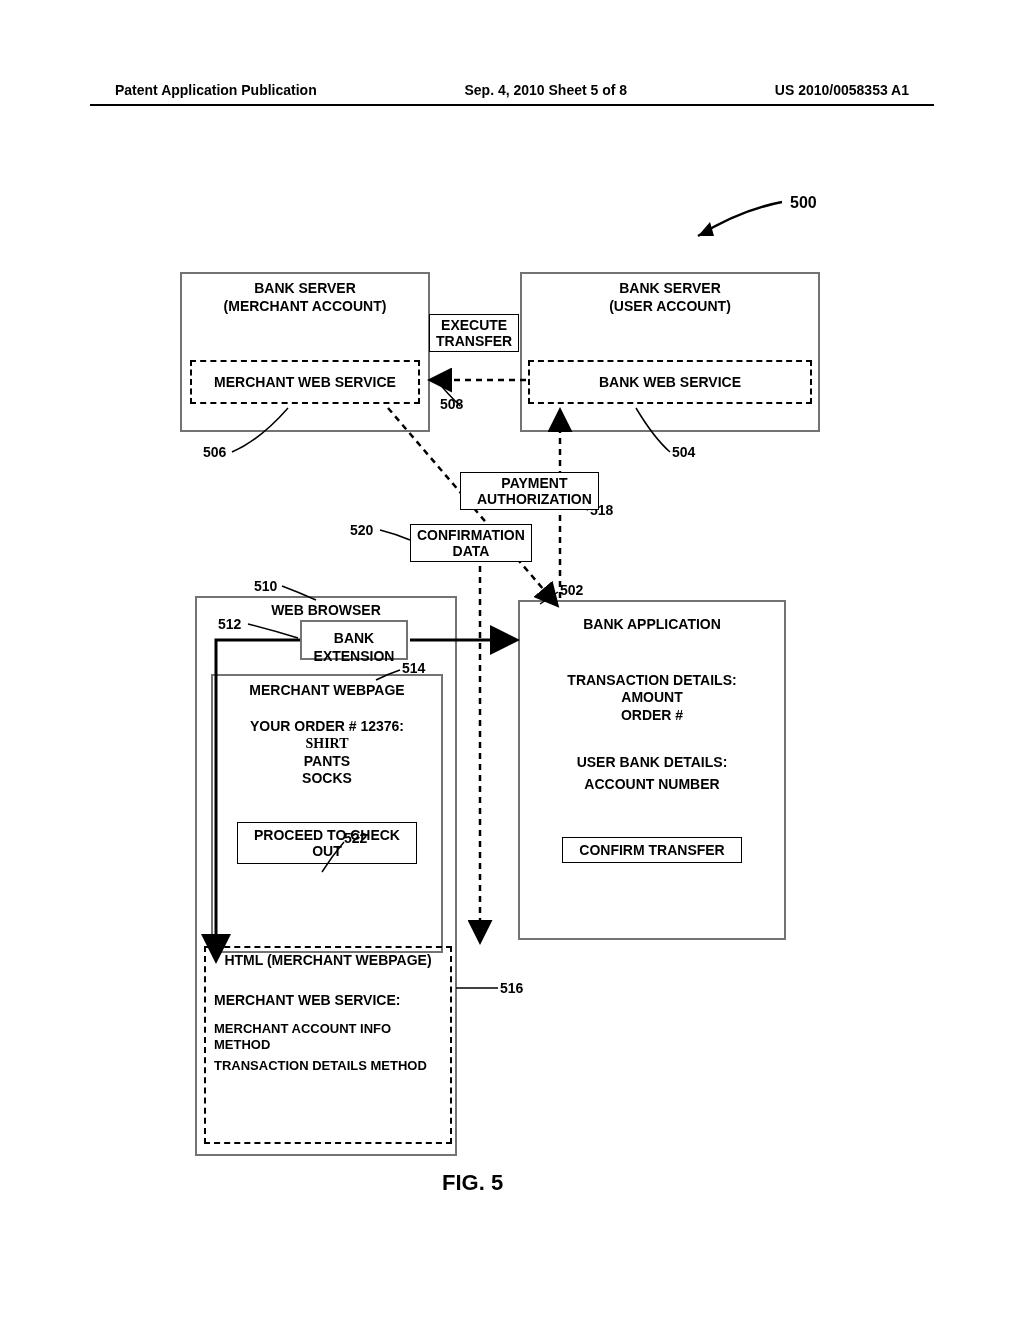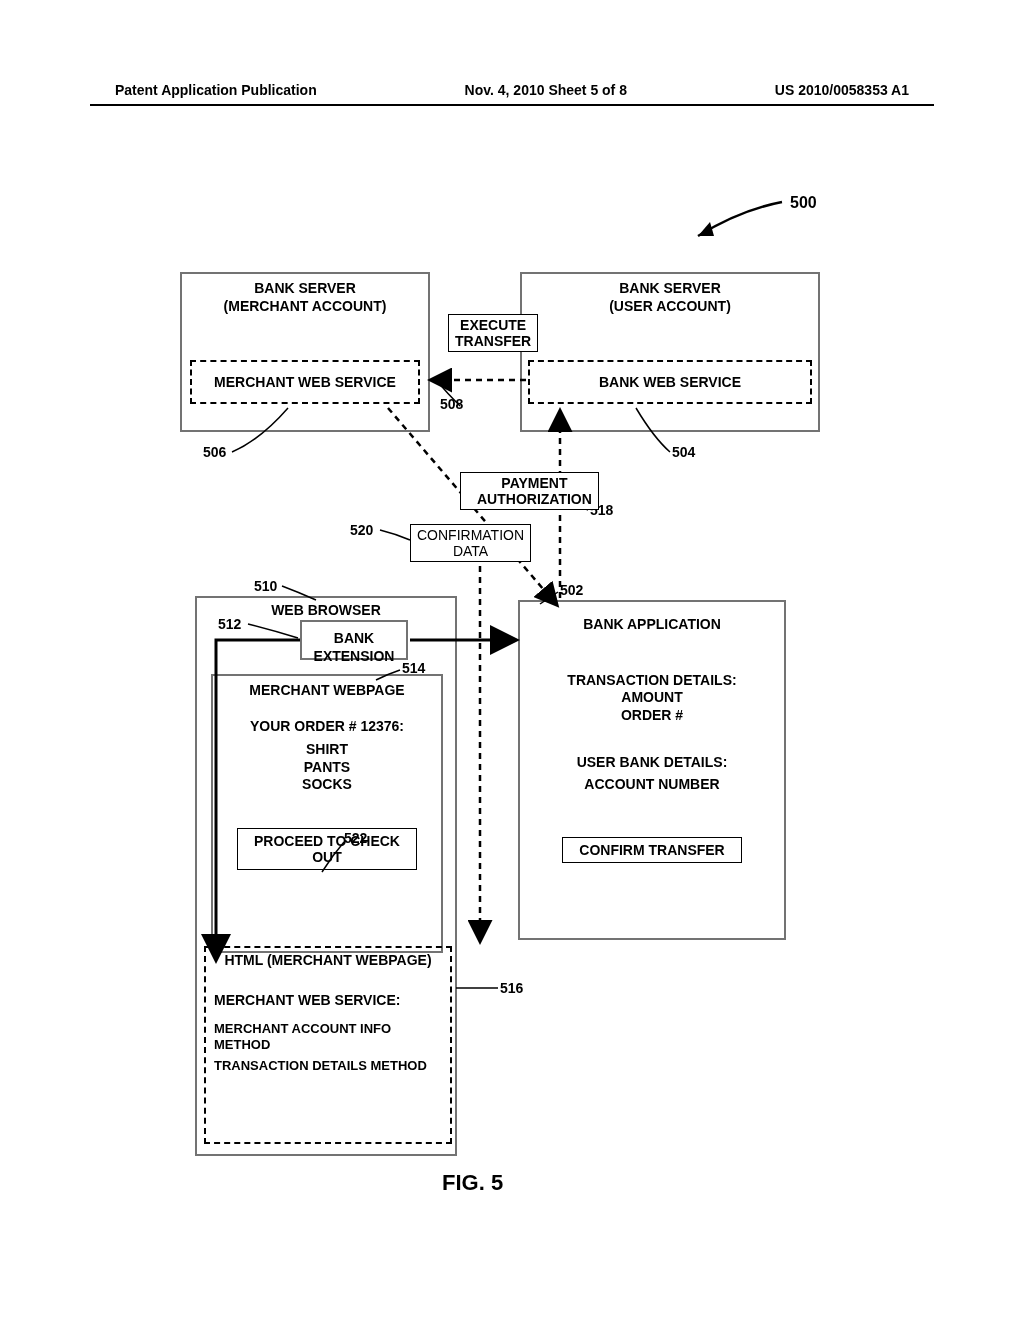--- a/index.html
+++ b/index.html
@@ -86,21 +86,21 @@
     display: inline-block;
     font-size: 14px;
     font-weight: bold;
   }
 </style>
 </head>
 <body>
 
 <div class="header">
   <span>Patent Application Publication</span>
-  <span>Nov. 4, 2010   Sheet 5 of 8</span>
+  <span>Sep. 4, 2010   Sheet 5 of 8</span>
   <span>US 2010/0058353 A1</span>
 </div>
 <div class="hr"></div>
 
 <div class="diagram">
 
   <div class="text" style="left:790px; top:14px; font-size:16px;">500</div>
   <svg class="overlay">
     <path d="M782 22 Q 740 30 698 56" stroke="#000" stroke-width="2.5" fill="none"></path>
     <polygon points="698,56 710,42 714,56" fill="#000"></polygon>
@@ -115,27 +115,27 @@
 (USER ACCOUNT)</div>
   </div>
 
   <div class="dashed-box" style="left:190px; top:180px; width:230px; height:44px; padding-top:12px;">
     <span class="stack">MERCHANT WEB SERVICE</span>
   </div>
   <div class="dashed-box" style="left:528px; top:180px; width:284px; height:44px; padding-top:12px;">
     <span class="stack">BANK WEB SERVICE</span>
   </div>
 
-  <div class="label-box" style="left:448px; top:134px; white-space:pre-line; font-weight:bold;">EXECUTE
+  <div class="label-box" style="left:429px; top:134px; white-space:pre-line; font-weight:bold;">EXECUTE
 TRANSFER</div>
 
   <div class="label-box" style="left:460px; top:292px; white-space:pre-line; font-weight:bold; z-index:3;padding-left:16px;">PAYMENT
 AUTHORIZATION</div>
 
-  <div class="label-box" style="left:410px; top:344px; white-space:pre-line; font-weight:normal; z-index:3;">CONFIRMATION
+  <div class="label-box" style="left:410px; top:344px; white-space:pre-line; font-weight:bold; z-index:3;">CONFIRMATION
 DATA</div>
 
   <div class="text" style="left:203px; top:264px;">506</div>
   <div class="text" style="left:440px; top:216px;">508</div>
   <div class="text" style="left:672px; top:264px;">504</div>
   <div class="text" style="left:590px; top:322px;">518</div>
   <div class="text" style="left:350px; top:342px;">520</div>
 
   <div class="box" style="left:195px; top:416px; width:262px; height:560px; text-align:left;">
     <div class="stack" style="text-align:center; padding-top:4px;">WEB BROWSER</div>
@@ -144,21 +144,21 @@
 
   <div class="box" style="left:300px; top:440px; width:108px; height:40px; z-index:2;">
     <div class="stack" style="white-space:pre-line; padding-top:8px;">BANK
 EXTENSION</div>
   </div>
   <div class="text" style="left:218px; top:436px;">512</div>
 
   <div class="box" style="left:211px; top:494px; width:232px; height:279px;">
     <div class="stack" style="padding-top:6px;">MERCHANT WEBPAGE</div>
     <div class="stack" style="margin-top:18px;">YOUR ORDER # 12376:</div>
-    <div class="stack" style="margin-top:6px;">SHIRT</div>
+    <div class="stack" style="font-family:Liberation Serif, serif;">SHIRT</div>
     <div class="stack">PANTS</div>
     <div class="stack">SOCKS</div>
     <div style="margin-top:30px;">
       <div class="inner-button" style="white-space:pre-line; width:180px;">PROCEED TO CHECK
 OUT</div>
     </div>
   </div>
   <div class="text" style="left:402px; top:480px;">514</div>
   <div class="text" style="left:344px; top:650px;">522</div>
 

